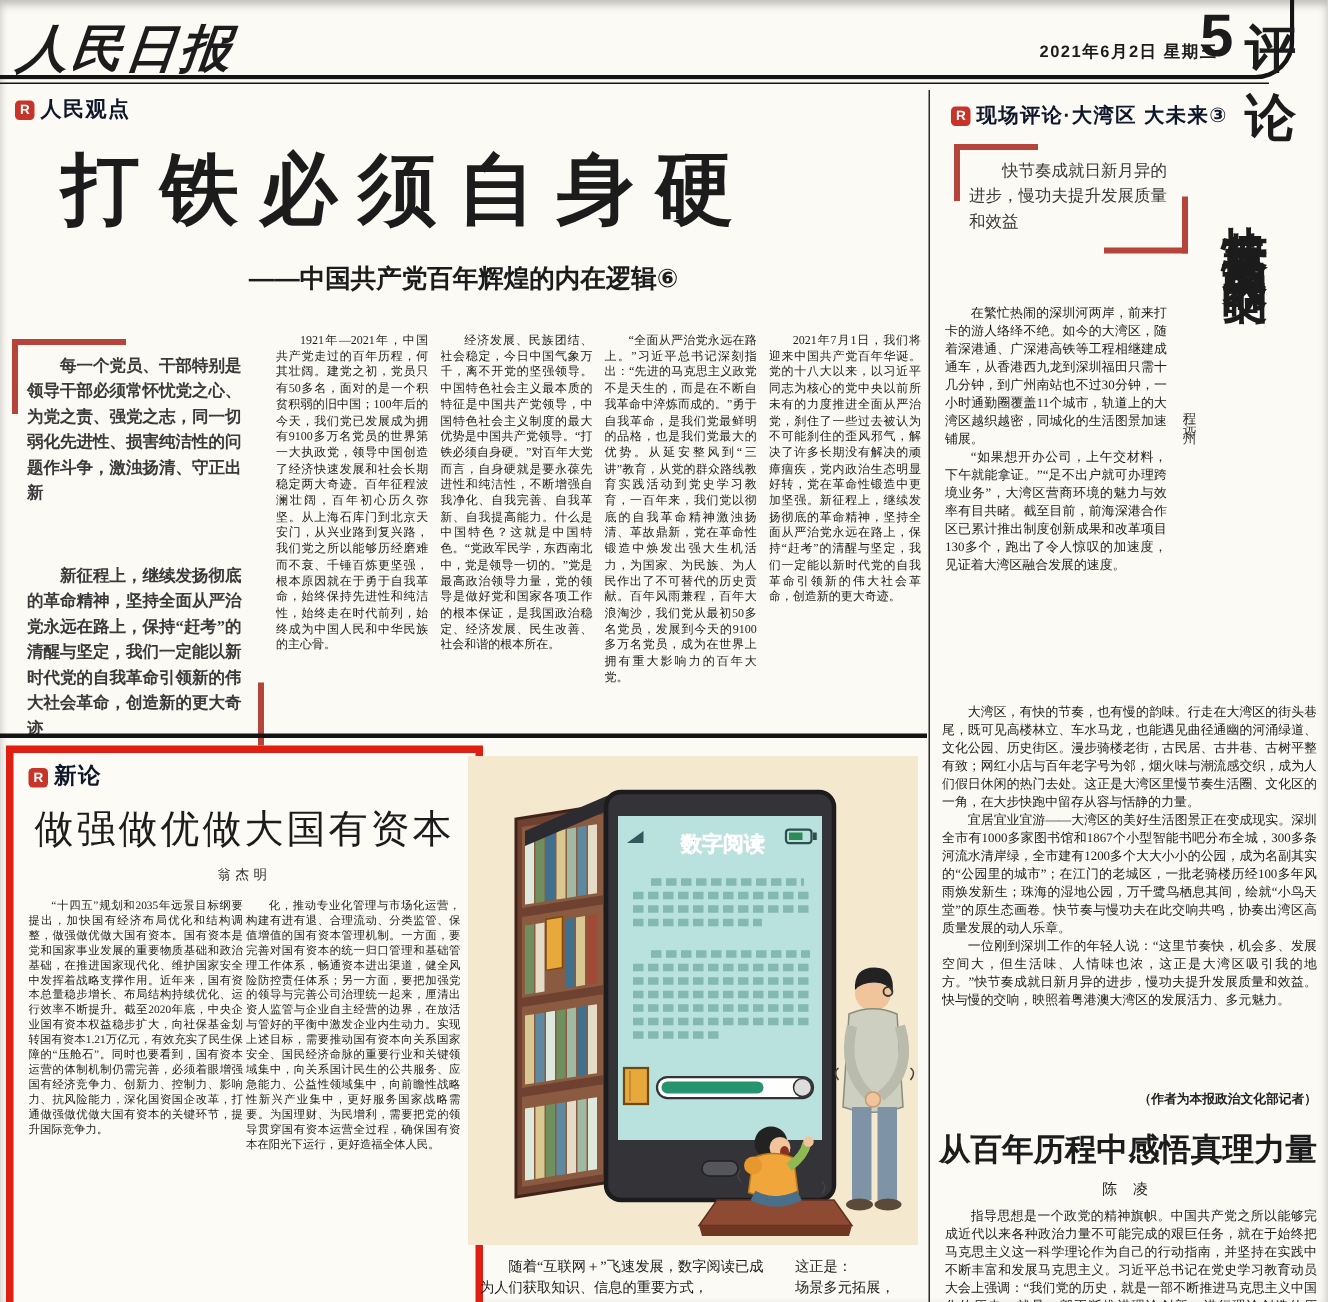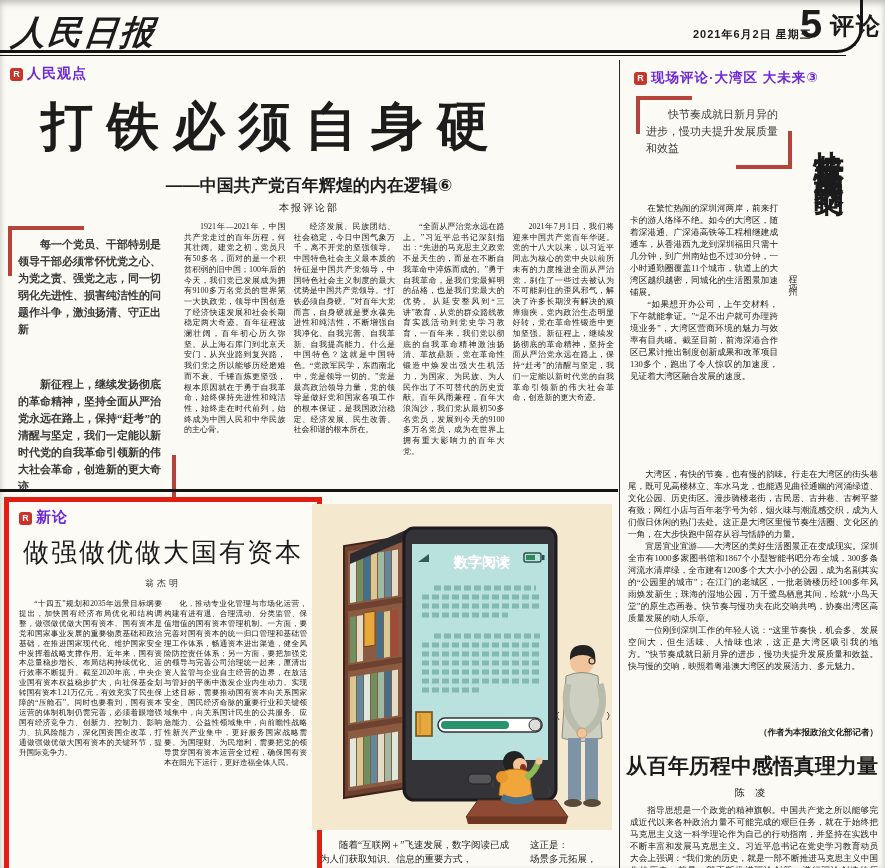--- a/index.html
+++ b/index.html
@@ -10,27 +10,27 @@
   .sans{font-family:"Liberation Sans","DejaVu Sans",sans-serif;}
   .just{text-align:justify;text-justify:inter-ideograph;}
   
   .head-rule{left:0;top:0;width:860px;height:50px;border-bottom:3px solid #141414;
              border-right:3px solid #141414;border-bottom-right-radius:26px;}
   .head-rule2{left:0;top:55px;width:846px;height:1px;background:#141414;}
   .logo{left:12px;top:10px;font-size:34px;font-weight:bold;font-style:italic;
         transform:skewX(-6deg);letter-spacing:2px;}
   .m-date{left:693px;top:27px;font-size:11px;font-weight:bold;letter-spacing:1px;}
   .m-num{left:800px;top:2px;font-size:40px;font-weight:bold;}
-  .m-sec{left:830px;top:10px;font-size:24px;font-weight:bold;letter-spacing:2px;}
+  .m-sec{left:830px;top:10px;font-size:34px;font-weight:bold;letter-spacing:2px;}
   
   .badge{display:inline-block;width:13px;height:13px;background:#c6342a;color:#fff;
          font-size:9px;line-height:13px;text-align:center;font-weight:bold;
          border-radius:3px;margin-right:4px;vertical-align:1px;
          font-family:"Liberation Sans",sans-serif;}
-  .label{font-size:14px;font-weight:bold;color:#6d28d9;letter-spacing:1px;
+  .label{font-size:14px;font-weight:bold;color:#0f172a;letter-spacing:1px;
          font-family:"Liberation Sans","DejaVu Sans",sans-serif;}
   
   .lead-title{left:0;top:92px;width:530px;text-align:center;font-size:52px;font-weight:bold;
               letter-spacing:14px;text-indent:14px;}
   .lead-sub{left:0;top:174px;width:618px;text-align:center;font-size:17px;font-weight:bold;}
   .lead-by{left:0;top:201px;width:618px;text-align:center;font-size:10px;letter-spacing:2px;}
   .lead-body{left:8px;top:222px;width:606px;height:262px;display:flex;gap:8px;}
   .qcol{flex:0 0 168px;position:relative;}
   .quote{position:relative;font-size:11px;line-height:17px;font-weight:bold;color:#3a3a3a;
          text-indent:2em;padding:10px 6px 6px 10px;}
@@ -81,21 +81,20 @@
   <div class="abs logo">人民日报</div>
   <div class="abs m-date sans">2021年6月2日 星期三</div>
   <div class="abs m-num sans">5</div>
   <div class="abs m-sec sans">评论</div>
 
   <div class="abs" style="left:10px;top:64px;">
     <span class="badge">R</span><span class="label">人民观点</span>
   </div>
   <h1 class="abs lead-title sans" style="margin:0;">打铁必须自身硬</h1>
   <div class="abs lead-sub sans">——中国共产党百年辉煌的内在逻辑⑥</div>
-  <div class="abs lead-by">本报评论部</div>
 
   <div class="abs lead-body">
     <div class="qcol">
       <div class="quote" style="margin-top:4px;">
         <span class="br-tl"></span>
         <span>每一个党员、干部特别是领导干部必须常怀忧党之心、为党之责、强党之志，同一切弱化先进性、损害纯洁性的问题作斗争，激浊扬清、守正出新</span>
       </div>
       <div class="quote" style="margin-top:22px;">
         <span class="br-br"></span>
         <span>新征程上，继续发扬彻底的革命精神，坚持全面从严治党永远在路上，保持“赶考”的清醒与坚定，我们一定能以新时代党的自我革命引领新的伟大社会革命，创造新的更大奇迹</span>

